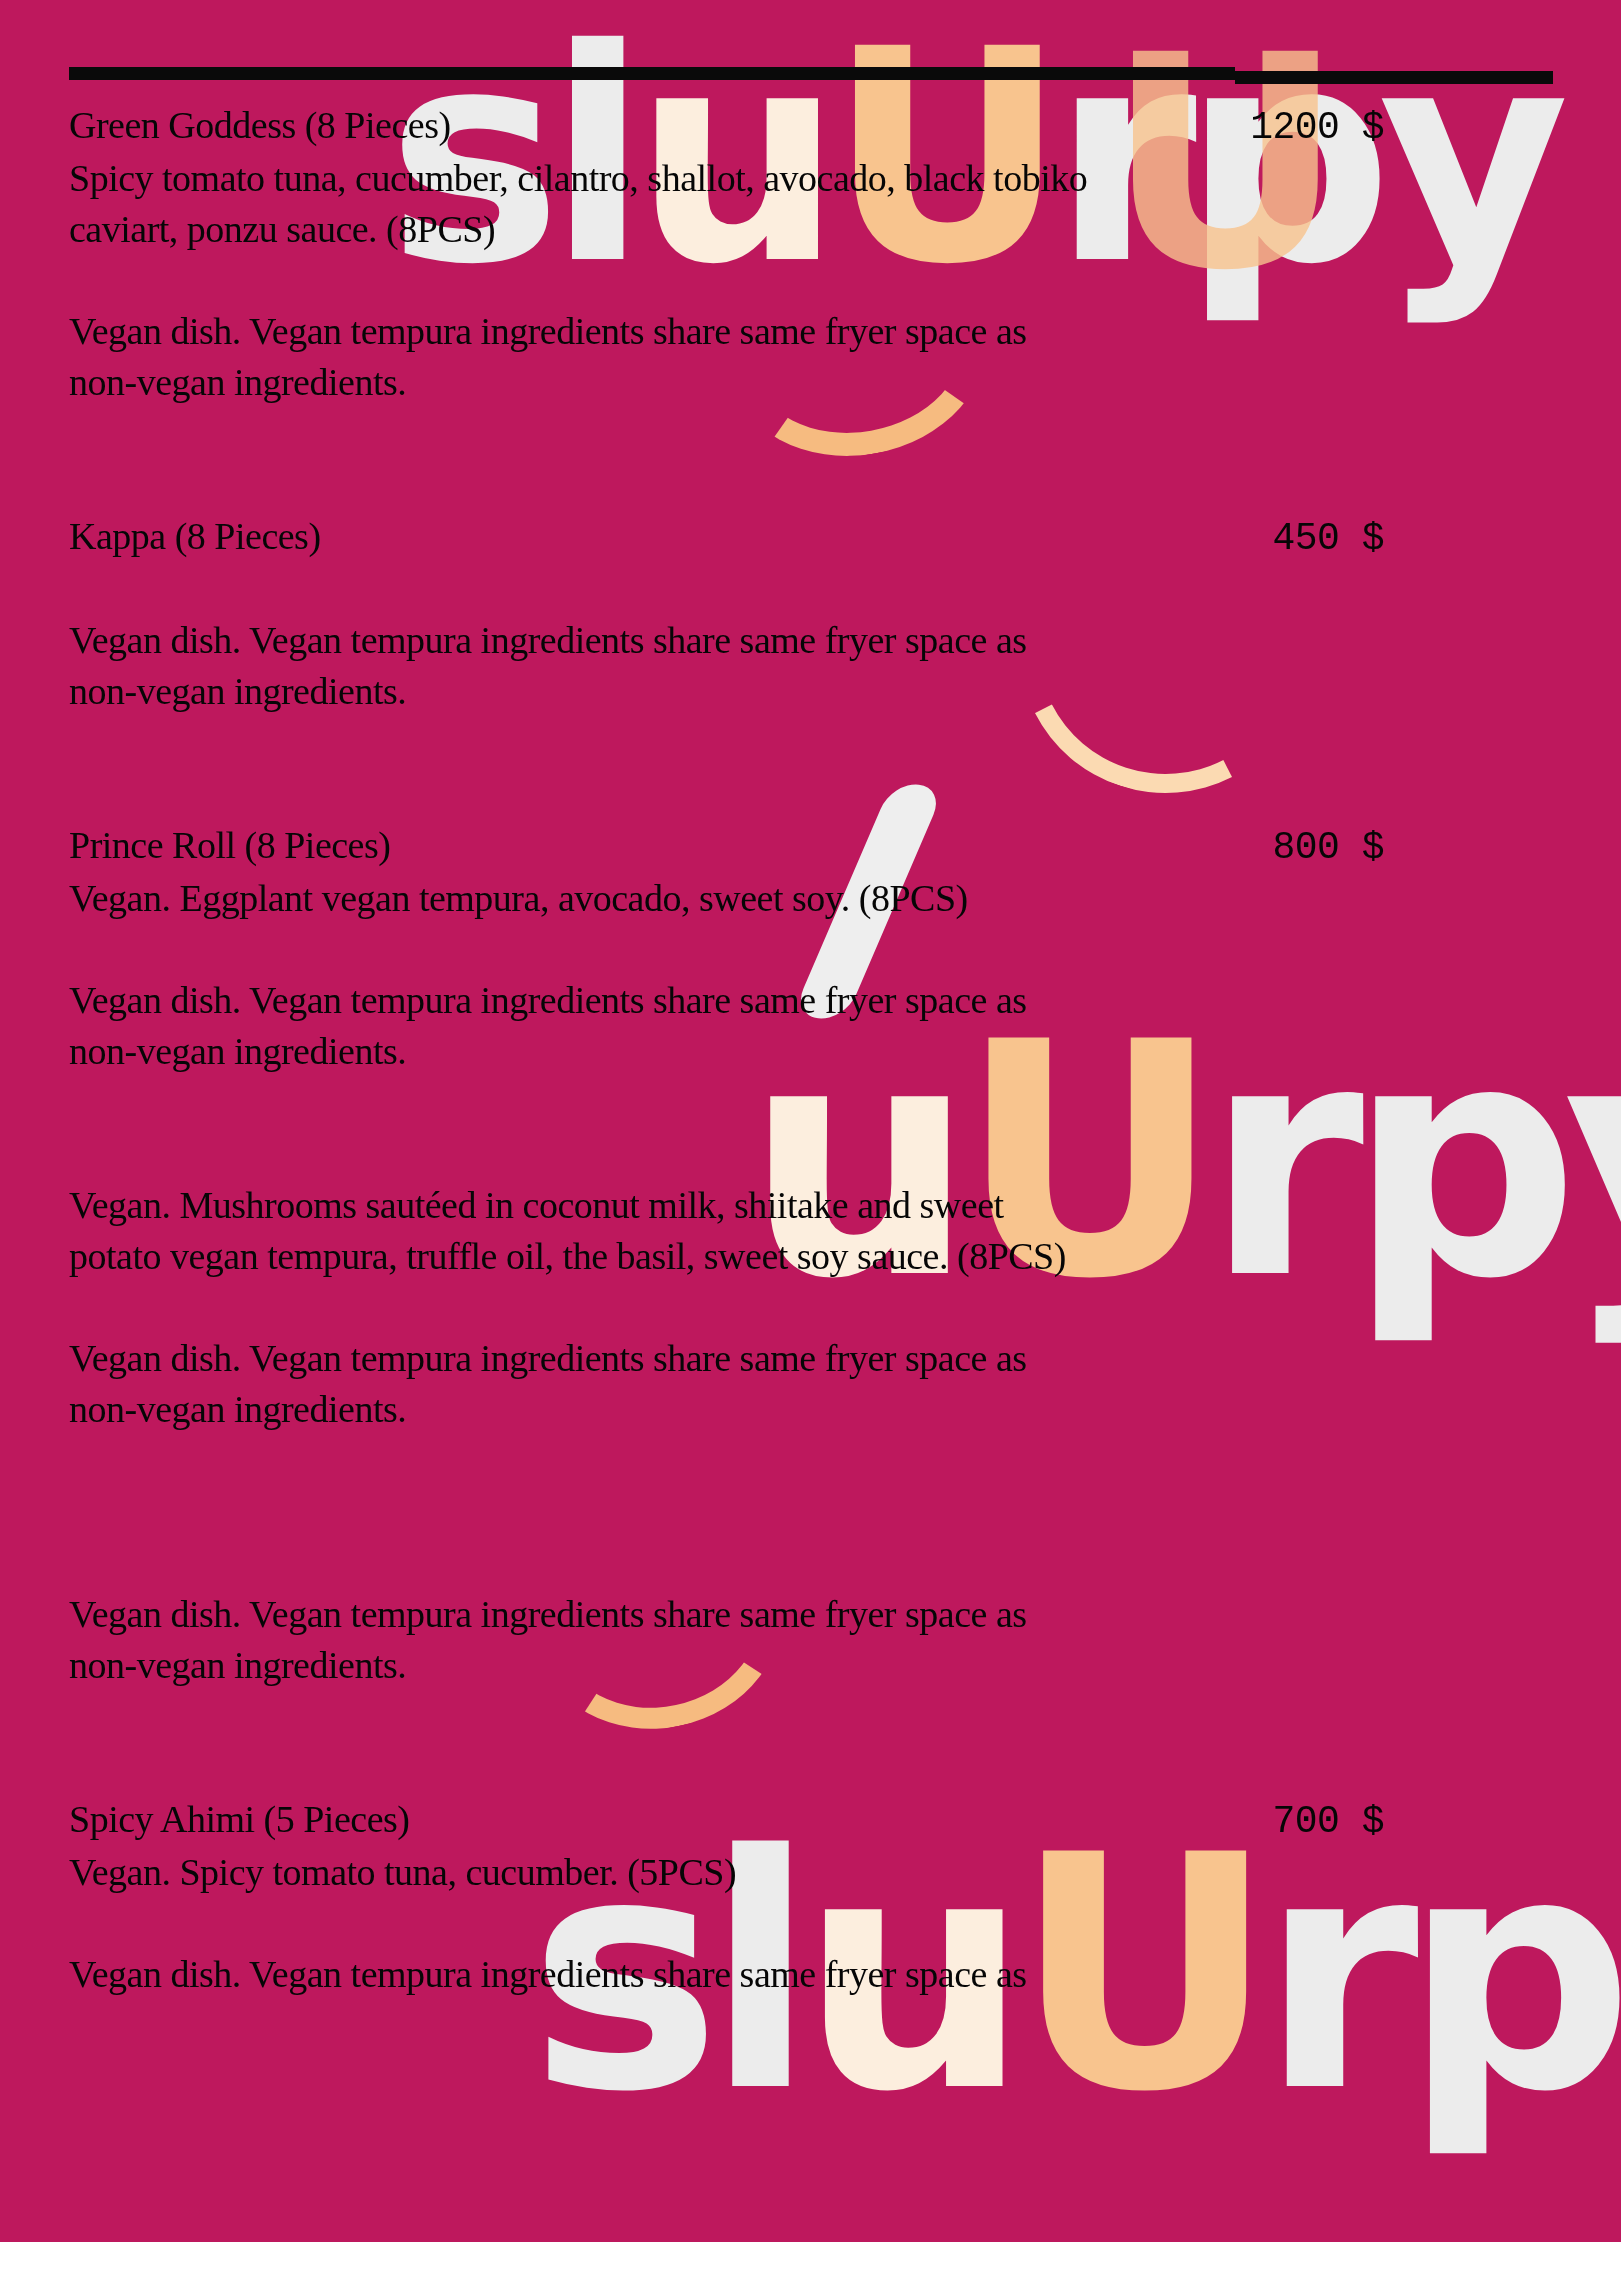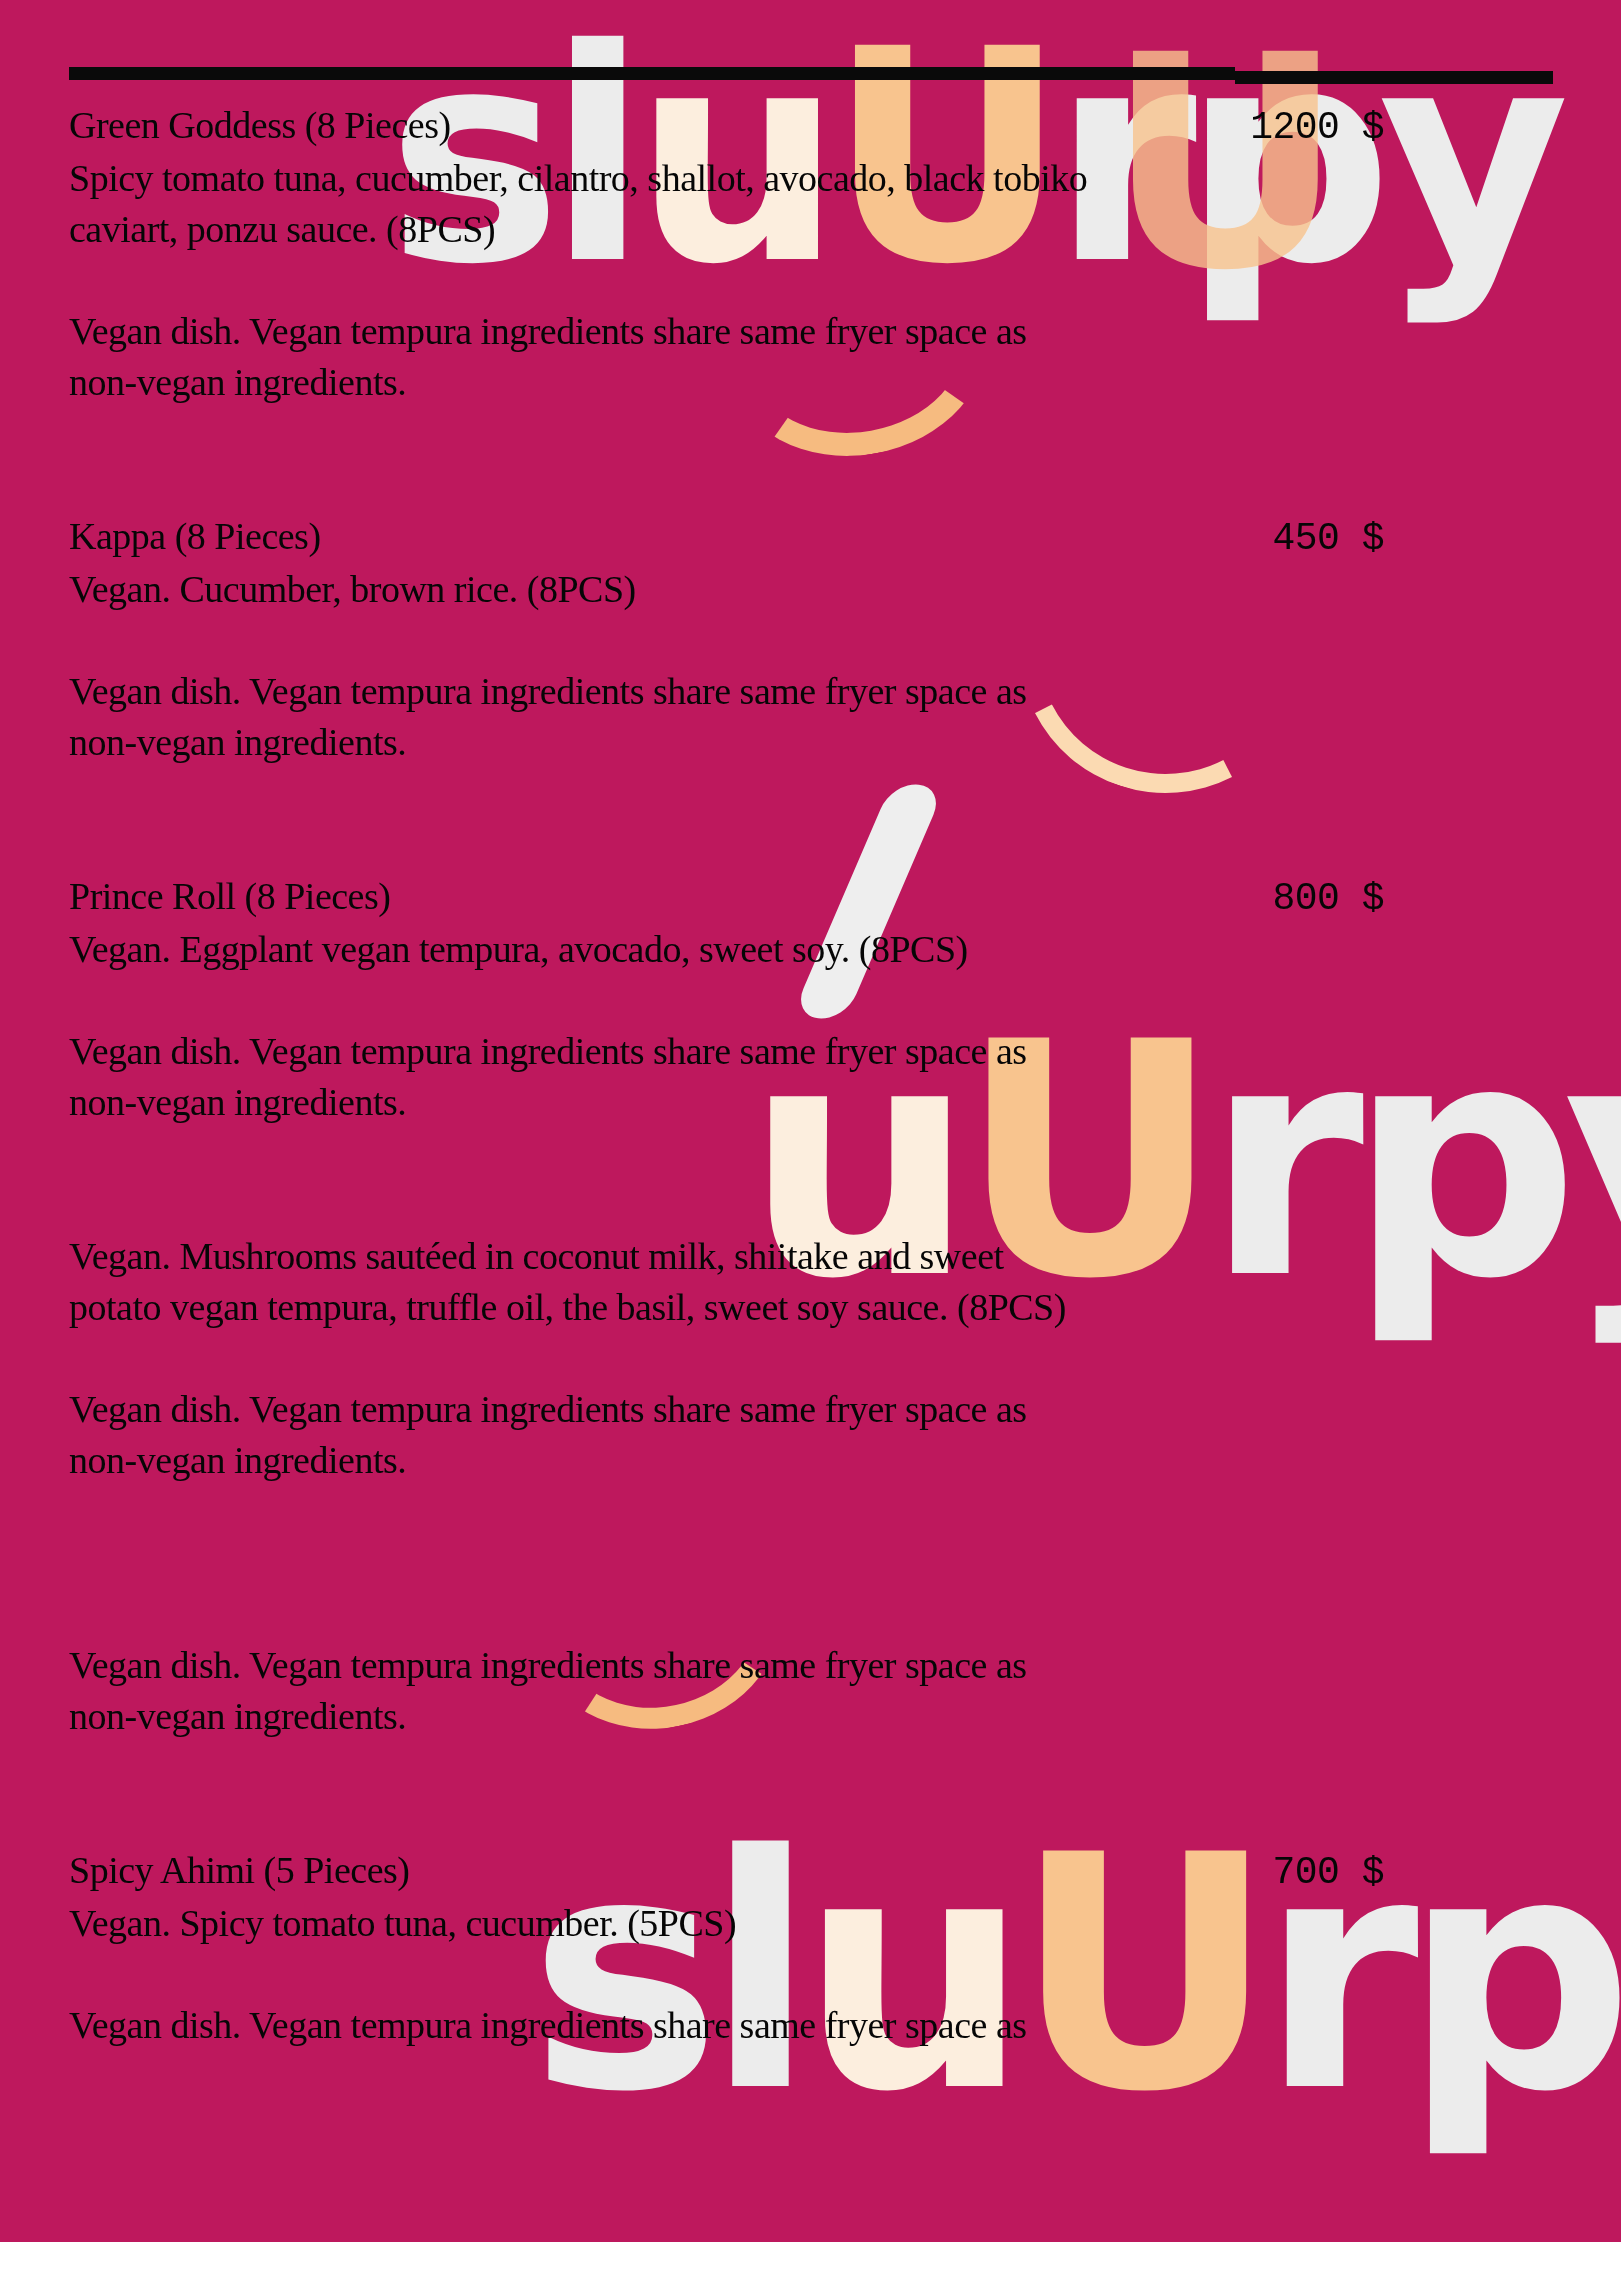--- a/index.html
+++ b/index.html
@@ -97,23 +97,20 @@
           <div class="txt">Vegan dish. Vegan tempura ingredients share same fryer space as</div>
           <div class="txt">non-vegan ingredients.</div>
         </div>
   </div>
 
   <div class="item">
     <div class="item-row">
       <div class="txt item-name">Kappa (8 Pieces)</div>
       <div class="txt item-price">450 $</div>
     </div>
-    <div class="desc">
-          <div class="txt">Vegan. Cucumber, brown rice. (8PCS)</div>
-        </div>
     <div class="spacer"></div>
     <div class="note">
           <div class="txt">Vegan dish. Vegan tempura ingredients share same fryer space as</div>
           <div class="txt">non-vegan ingredients.</div>
         </div>
   </div>
 
   <div class="item">
     <div class="item-row">
       <div class="txt item-name">Prince Roll (8 Pieces)</div>

